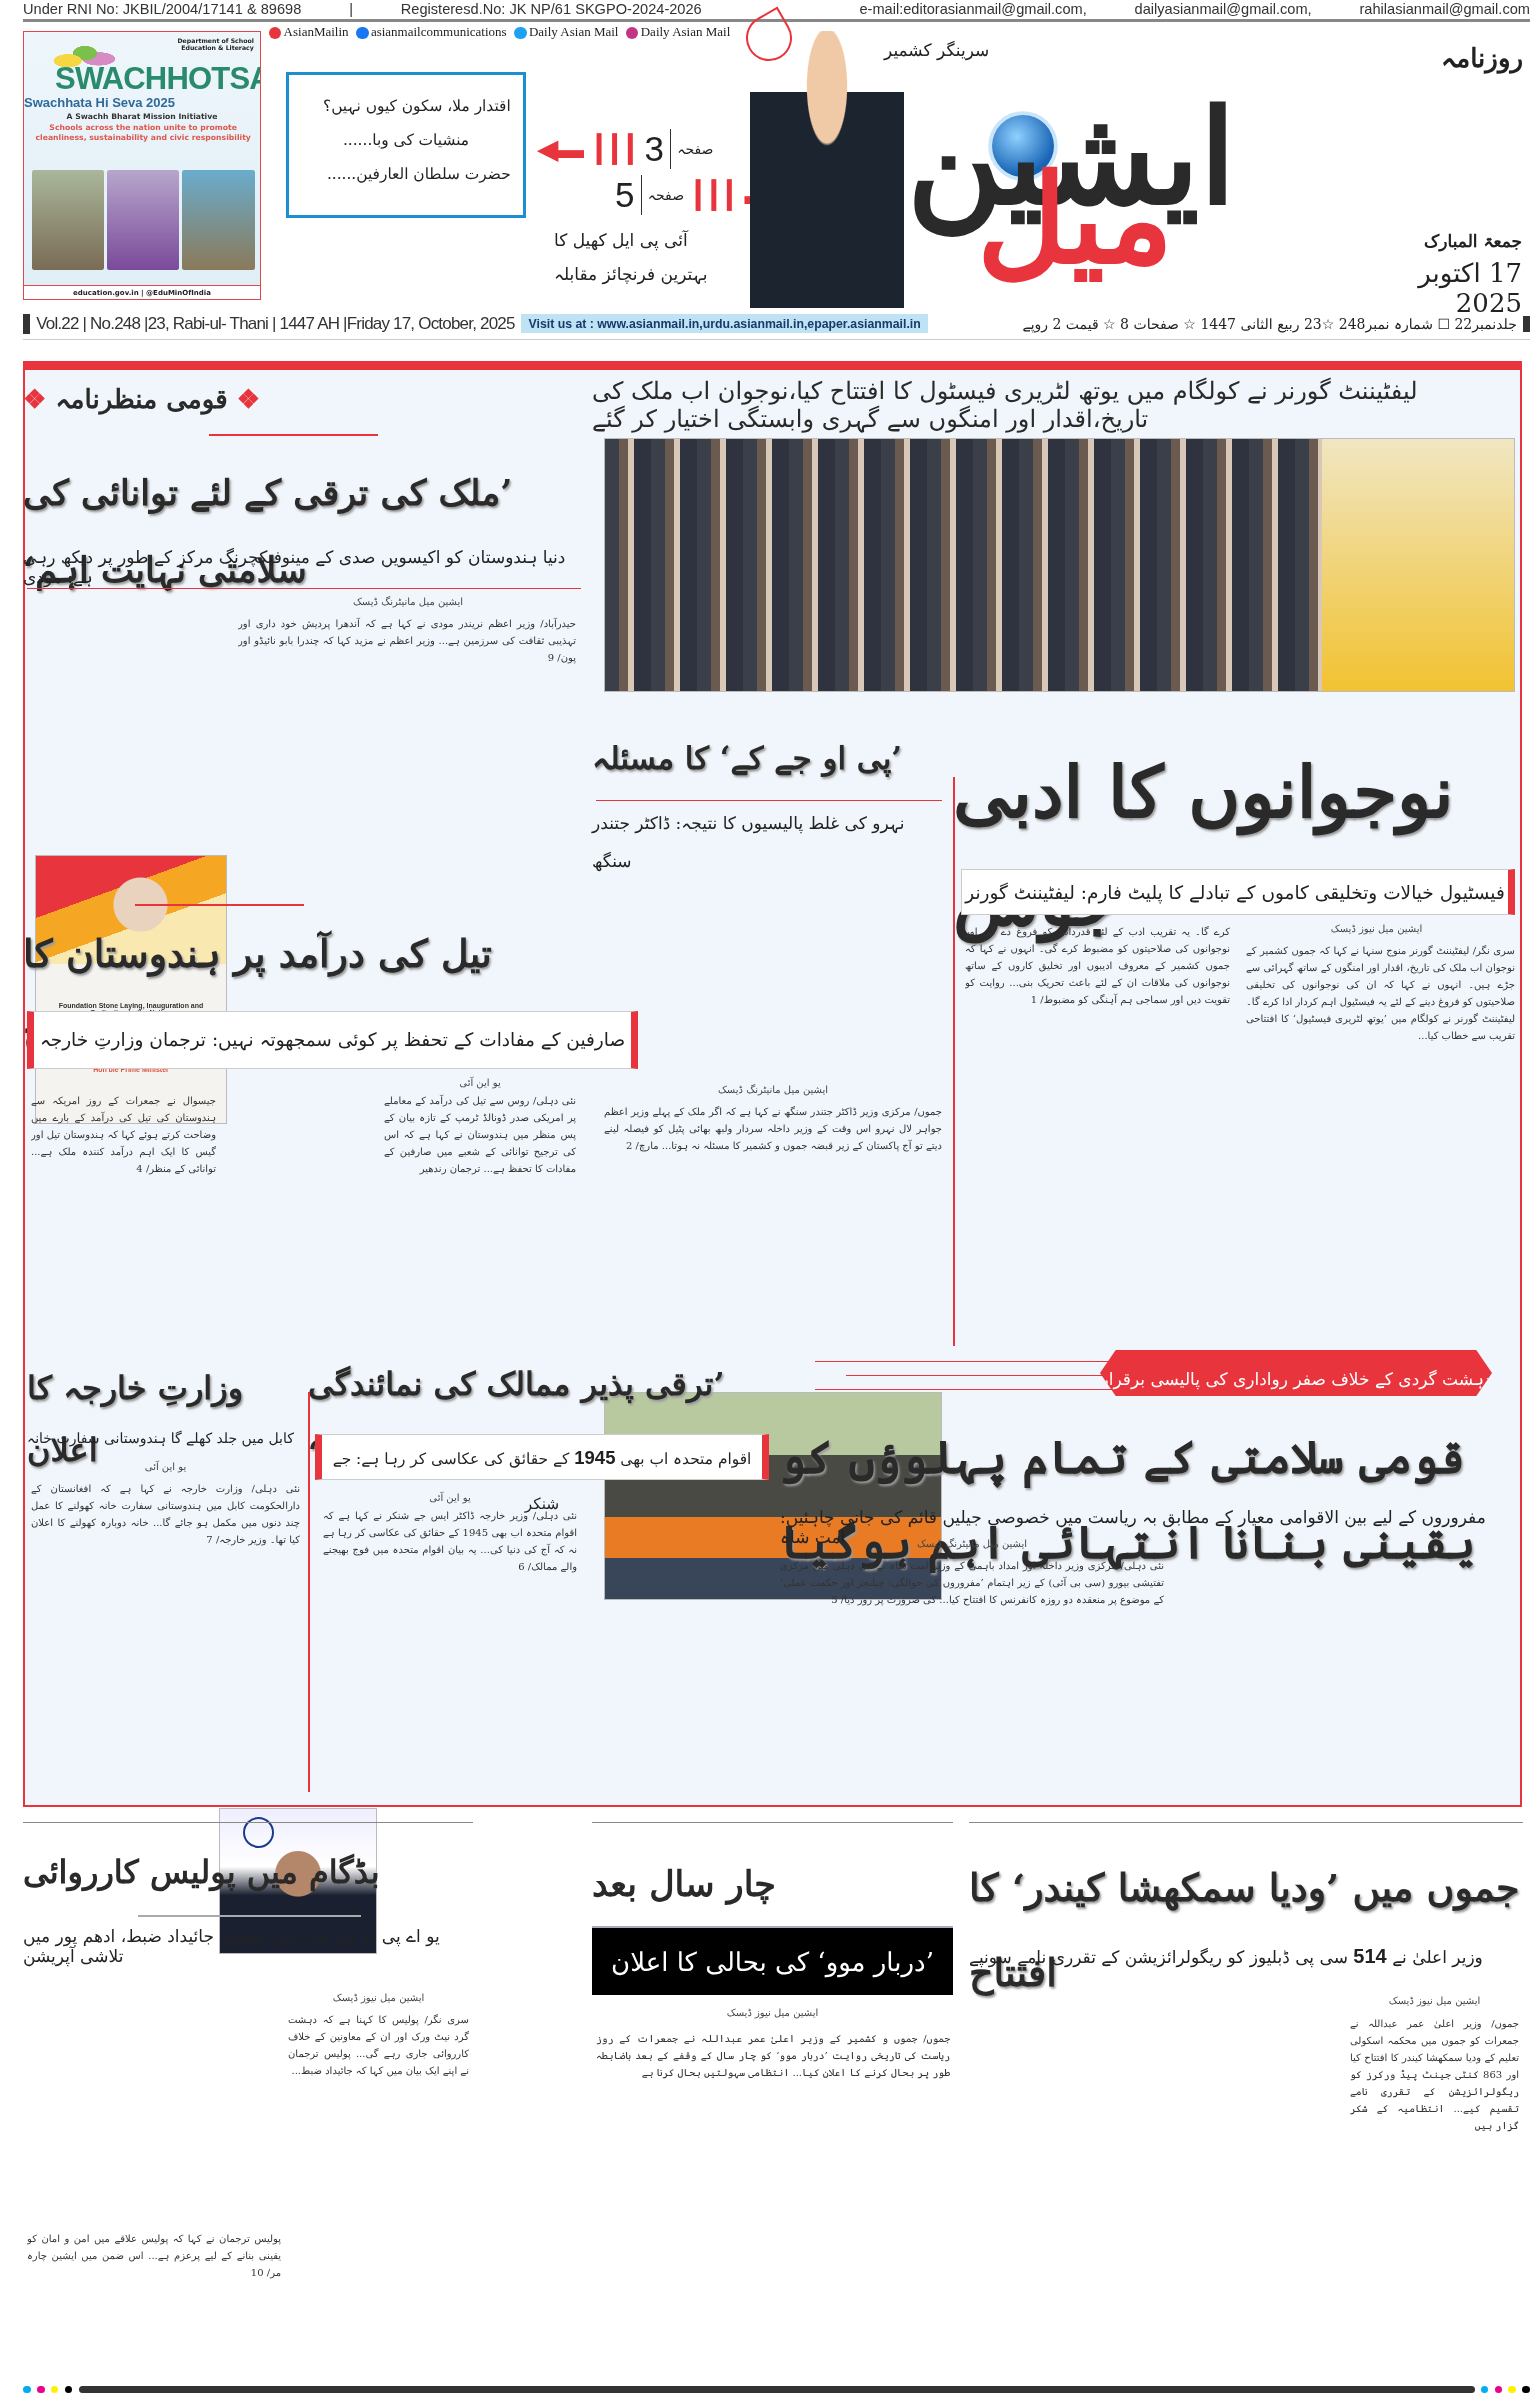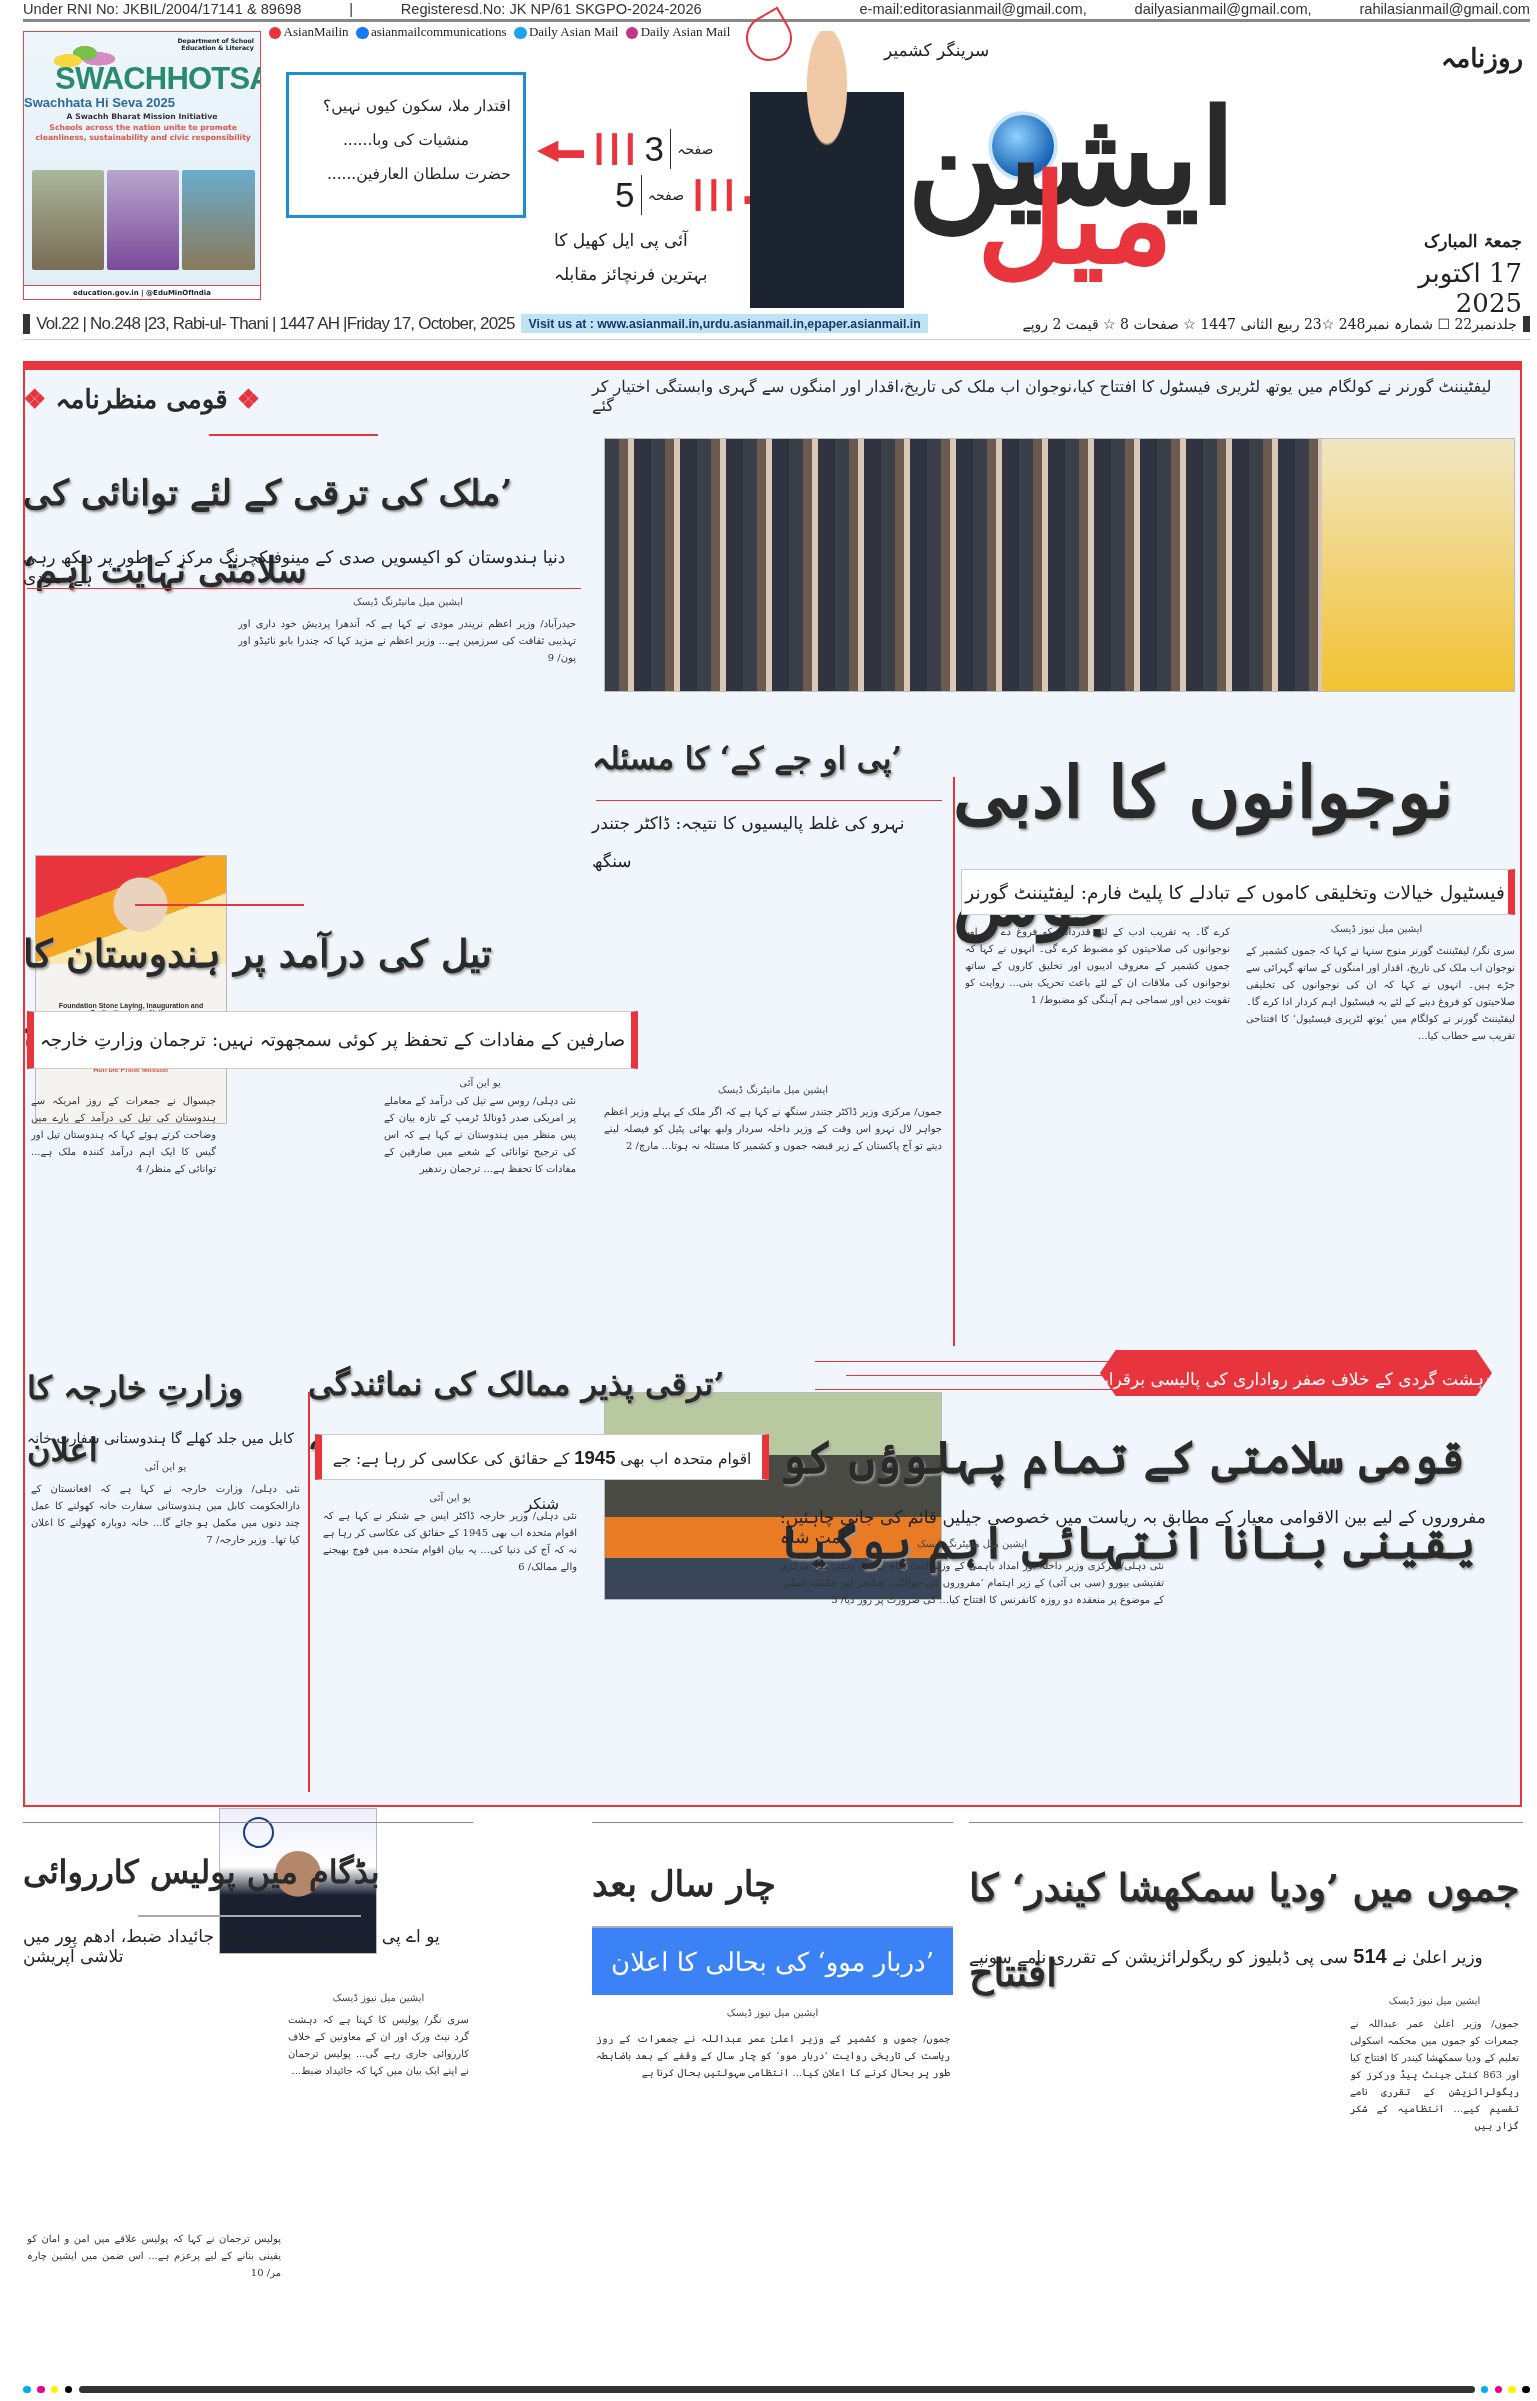--- a/index.html
+++ b/index.html
@@ -36,21 +36,21 @@
 .crowd{background:repeating-linear-gradient(90deg,#3b3f4a 0 14px,#6a5a50 14px 23px,#d9c8b8 23px 29px,#2f3340 29px 46px)}
 .lg{background:linear-gradient(135deg,#ffd93d 0 30%,#f5c518 30% 55%,#c89b12 55%)}
 .body-txt{font-family:"DejaVu Serif",serif;direction:rtl;text-align:justify;font-size:10px;line-height:17px;color:#333}
 .sub-box{border:0.8px solid #ccc;border-right:7.7px solid #e8343c;background:#fff;direction:rtl;font-family:"DejaVu Serif",serif;text-align:center}
 .credit{font-family:"DejaVu Serif",serif;font-size:10px;direction:rtl;text-align:center;color:#444}
 .redline{background:#e8343c}
 .vrule{width:1.5px;background:#e8343c}
 .caption-img{font-family:"Liberation Sans",sans-serif;font-weight:bold;text-align:center}
 .ribbon{background:#e8343c;color:#fff;font-family:"DejaVu Serif",serif;direction:rtl;text-align:center;font-size:17px;clip-path:polygon(4% 0,96% 0,100% 50%,96% 100%,4% 100%,0 50%)}
 .bottom-sec{top:1822px;border-top:1.5px solid #888}
-.bluebar{background:#3b82f6;color:#fff;font-family:"DejaVu Serif",serif;direction:rtl;text-align:center;font-size:26px}
+.bluebar{background:#000000;color:#fff;font-family:"DejaVu Serif",serif;direction:rtl;text-align:center;font-size:26px}
 .colstrip{left:23px;top:2384px;width:1507px;height:10.8px;display:flex;align-items:center;gap:6.2px}
 .colstrip i{display:inline-block;width:7.7px;height:7.7px;border-radius:50%}
 </style>
 </head>
 <body>
 
 <div class="abs topline">
   <span>Under RNI No: JKBIL/2004/17141 &amp; 89698</span>
   <span>|</span>
   <span>Registeresd.No: JK NP/61 SKGPO-2024-2026</span>
@@ -114,21 +114,21 @@
 <div class="abs rtl" style="left:1353px;top:258px;width:169px;font-family:'DejaVu Serif',serif;font-size:26px">17 اکتوبر 2025</div>
 
 <div class="abs hdrline">
   <span class="vol">Vol.22 | No.248 |23, Rabi-ul- Thani | 1447 AH |Friday 17, October, 2025</span>
   <span class="visit">Visit us at : www.asianmail.in,urdu.asianmail.in,epaper.asianmail.in</span>
   <span class="urdu-info">جلدنمبر22 ☐ شمارہ نمبر248 ☆23 ربیع الثانی 1447 ☆ صفحات 8 ☆ قیمت 2 روپے</span>
 </div>
 
 <div class="abs main"></div>
 
-<div class="abs h-urdu c" style="left:592px;top:377px;width:915px;font-size:16px;text-shadow:none;font-weight:normal">لیفٹیننٹ گورنر نے کولگام میں یوتھ لٹریری فیسٹول کا افتتاح کیا،نوجوان اب ملک کی تاریخ،اقدار اور امنگوں سے گہری وابستگی اختیار کر گئے</div>
+<div class="abs h-urdu c" style="left:592px;top:377px;width:915px;font-size:24px;text-shadow:none;font-weight:normal">لیفٹیننٹ گورنر نے کولگام میں یوتھ لٹریری فیسٹول کا افتتاح کیا،نوجوان اب ملک کی تاریخ،اقدار اور امنگوں سے گہری وابستگی اختیار کر گئے</div>
 <div class="abs photo crowd" style="left:604px;top:438px;width:911px;height:254px">
   <div class="lg" style="position:absolute;right:0;top:0;width:192px;height:254px;background:linear-gradient(#f0e6c2,#f2c230)"></div>
 </div>
 <div class="abs h-urdu c" style="left:953px;top:738px;width:561px;font-size:71px;line-height:108px">نوجوانوں کا ادبی جوش</div>
 <div class="abs sub-box" style="left:961px;top:869px;width:554px;height:46px;font-size:18.5px;line-height:45px">
   <span>فیسٹیول خیالات وتخلیقی کاموں کے تبادلے کا پلیٹ فارم: لیفٹیننٹ گورنر</span>
 </div>
 <div class="abs credit" style="left:1246px;top:923px;width:261px">ایشین میل نیوز ڈیسک</div>
 <div class="abs body-txt" style="left:1246px;top:942px;width:269px;height:400px;overflow:hidden">سری نگر/ لیفٹیننٹ گورنر منوج سنہا نے کہا کہ جموں کشمیر کے نوجوان اب ملک کی تاریخ، اقدار اور امنگوں کے ساتھ گہرائی سے جڑے ہیں۔ انہوں نے کہا کہ ان کی نوجوانوں کی تخلیقی صلاحیتوں کو فروغ دینے کے لئے یہ فیسٹیول اہم کردار ادا کرے گا۔ لیفٹیننٹ گورنر نے کولگام میں ’یوتھ لٹریری فیسٹیول‘ کا افتتاحی تقریب سے خطاب کیا...</div>
 <div class="abs body-txt" style="left:965px;top:923px;width:265px;height:419px;overflow:hidden">کرے گا۔ یہ تقریب ادب کے لئے قدردانی کو فروغ دے گی اور نوجوانوں کی صلاحیتوں کو مضبوط کرے گی۔ انہوں نے کہا کہ جموں کشمیر کے معروف ادیبوں اور تخلیق کاروں کے ساتھ نوجوانوں کی ملاقات ان کے لئے باعث تحریک بنی... روایت کو تقویت دیں اور سماجی ہم آہنگی کو مضبوط/ 1</div>

